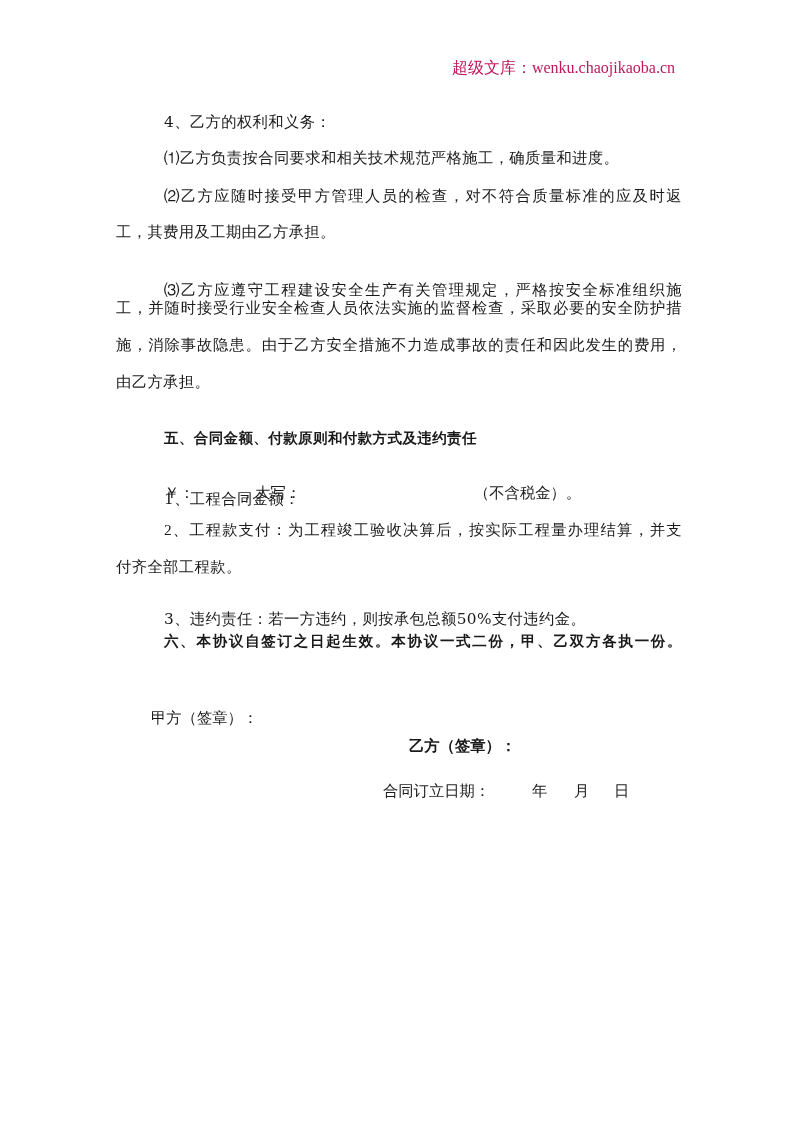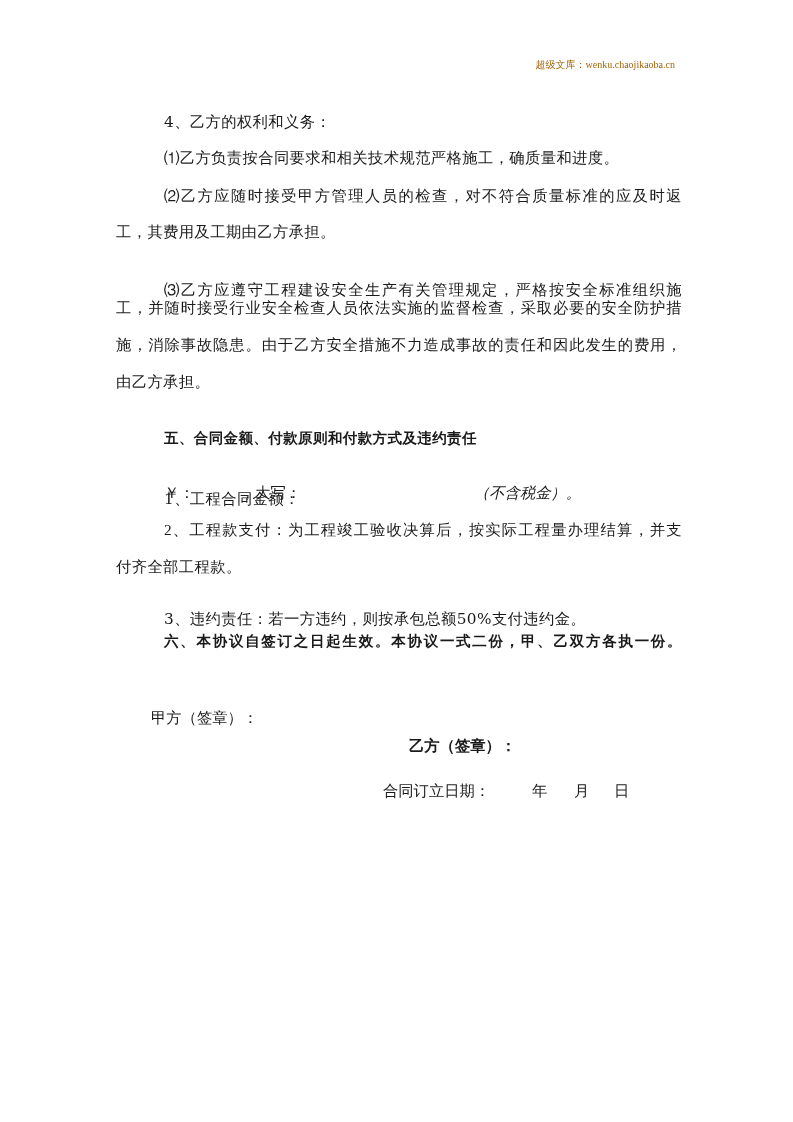--- a/index.html
+++ b/index.html
@@ -3,21 +3,21 @@
 <meta charset="utf-8">
 <style>
   html, body { margin: 0; padding: 0; background: #ffffff; }
   body {
     width: 793px; height: 1122px; position: relative; overflow: hidden;
     font-family: "DejaVu Serif", "Liberation Serif", serif;
     color: #1a1a1a;
   }
   .header {
     position: absolute; top: 58px; right: 118px;
-    font-size: 10px; color: #a16207;
+    font-size: 16px; color: #be185d;
     font-family: "Liberation Serif", "DejaVu Serif", serif;
   }
   .line {
     position: absolute; left: 116px; width: 566px;
     font-size: 15.3px; line-height: 20px; white-space: nowrap;
     letter-spacing: 0.4px;
   }
   .indent { left: 164px; width: 518px; }
   .bold { font-family: "DejaVu Sans", "Liberation Sans", sans-serif; font-weight: bold; font-size: 14.5px; }
   .justify { text-align: justify; text-align-last: justify; }
@@ -34,21 +34,21 @@
 <div class="line" style="top:222px;">工，其费用及工期由乙方承担。</div>
 <div class="line indent justify" style="top:260px;margin-top:20px;">⑶乙方应遵守工程建设安全生产有关管理规定，严格按安全标准组织施</div>
 <div class="line justify" style="top:298px;">工，并随时接受行业安全检查人员依法实施的监督检查，采取必要的安全防护措</div>
 <div class="line justify" style="top:335px;">施，消除事故隐患。由于乙方安全措施不力造成事故的责任和因此发生的费用，</div>
 <div class="line" style="top:372px;">由乙方承担。</div>
 
 <div class="line indent bold" style="top:420px;margin-top:8px;">五、合同金额、付款原则和付款方式及违约责任</div>
 <div class="line indent" style="top:446px;margin-top:43px;">1、工程合同金额：</div>
 <div class="abs" style="top:483px; left:164px;">￥：</div>
 <div class="abs" style="top:483px; left:240px;">，大写：</div>
-<div class="abs" style="top:483px; left:474px;font-style:italic;">（不含税金）。</div>
+<div class="abs" style="top:483px; left:474px;">（不含税金）。</div>
 
 <div class="line indent justify" style="top:520px;font-family:Liberation Serif, serif;">2、工程款支付：为工程竣工验收决算后，按实际工程量办理结算，并支</div>
 <div class="line" style="top:557px;">付齐全部工程款。</div>
 <div class="line indent" style="top:609px;">3、违约责任：若一方违约，则按承包总额50%支付违约金。</div>
 <div class="line indent bold justify" style="top:631px;">六、本协议自签订之日起生效。本协议一式二份，甲、乙双方各执一份。</div>
 
 <div class="abs" style="top:708px; left:151px;">甲方（签章）：</div>
 <div class="abs" style="top:736px; left:409px;font-weight:bold;">乙方（签章）：</div>
 
 <div class="abs" style="top:781px; left:383px;">合同订立日期：</div>

